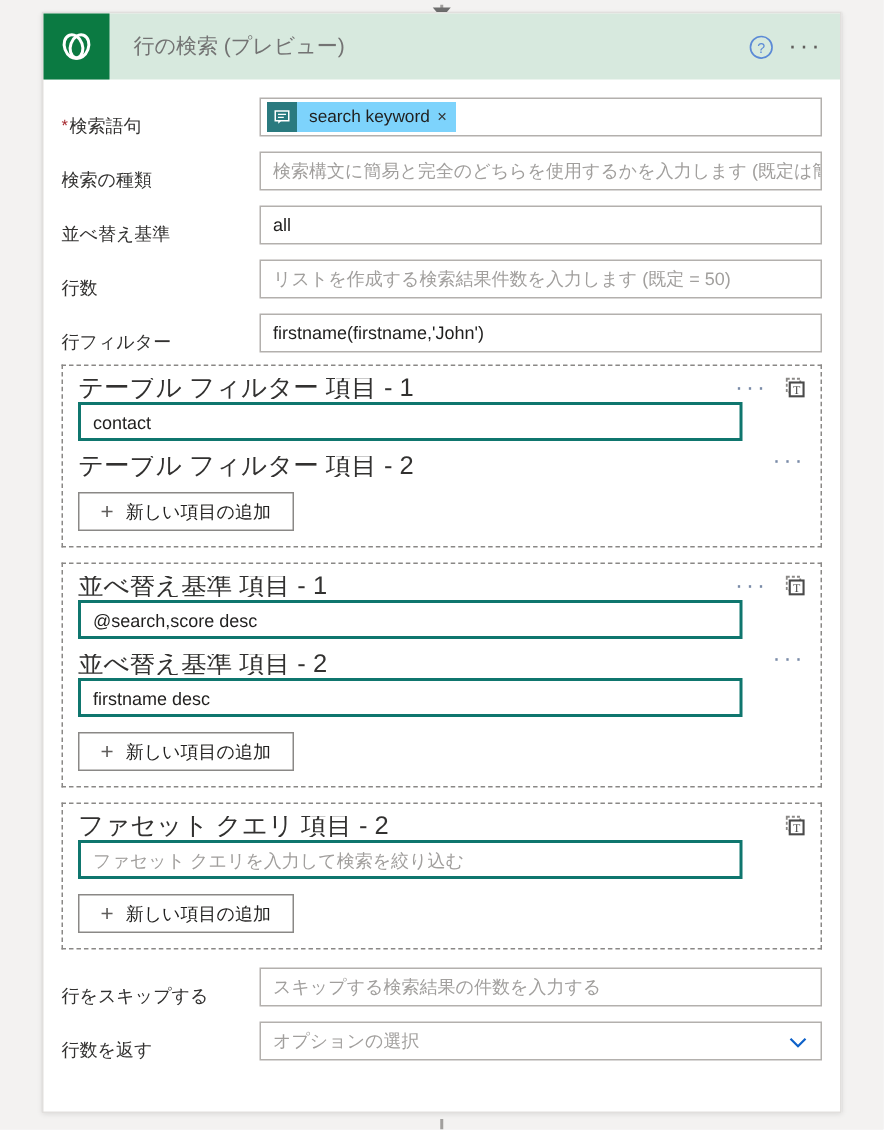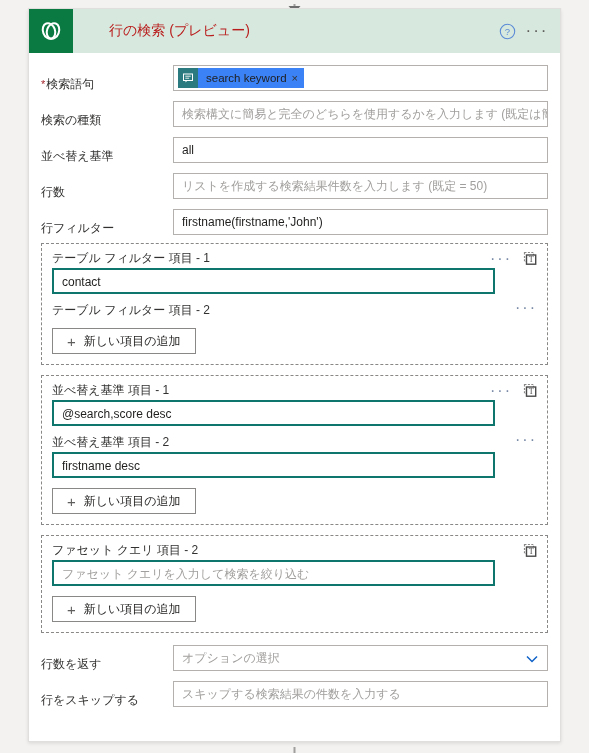--- a/index.html
+++ b/index.html
@@ -51,23 +51,23 @@
     width: 44px;
     height: 44px;
     background: #0b7a42;
     display: flex;
     align-items: center;
     justify-content: center;
     flex: 0 0 auto;
   }
   .card-title {
     flex: 1 1 auto;
-    padding-left: 36px;
+    padding-left: 16px;
     font-size: 14px;
-    color: #b91c1c;
+    color: #737373;
     white-space: nowrap;
     overflow: hidden;
   }
   .hdr-btn {
     flex: 0 0 auto;
     width: 30px;
     height: 30px;
     display: flex;
     align-items: center;
     justify-content: center;
@@ -127,21 +127,21 @@
   }
   .tb.ph { color: #a19f9d; }
 
   
   .tb.token-host { padding: 0 4px; }
   .token {
     display: inline-flex;
     align-items: center;
     height: 20px;
     margin-top: 2px;
-    background: #3b82f6;
+    background: #7dd3fc;
     vertical-align: top;
   }
   .token-ico {
     width: 20px; height: 20px;
     background: #2a7a7f;
     display: flex;
     align-items: center;
     justify-content: center;
     flex: 0 0 auto;
   }
@@ -171,21 +171,21 @@
   .group {
     border: 1px dashed #8a8886;
     padding: 8px 10px 10px 10px;
     margin: 0 0 10px 0;
     box-sizing: border-box;
   }
   .group-item { position: relative; margin-bottom: 10px; }
   .group-item:last-of-type { margin-bottom: 8px; }
 
   .item-label {
-    font-size: 12px;
+    font-size: 17px;
     color: #323130;
     line-height: 13px;
     height: 14px;           
     overflow: hidden;
     word-break: break-all;
   }
 
   .item-actions {
     position: absolute;
     top: -1px;
@@ -414,40 +414,40 @@
           <div class="item-input ph">ファセット クエリを入力して検索を絞り込む</div>
         </div>
 
         <div class="add-btn">
           <span class="plus">+</span>
           <span>新しい項目の追加</span>
         </div>
       </div>
 
       <div class="field-row">
+        <div class="field-label">行をスキップする</div>
+        <div class="field-control">
+          <div class="tb ph">スキップする検索結果の件数を入力する</div>
+        </div>
+      </div>
+
+      <div class="field-row">
         <div class="field-label">行数を返す</div>
         <div class="field-control">
           <div class="tb ph has-chevron">
             <span>オプションの選択</span>
             <span class="chev">
               <svg width="16" height="16" viewBox="0 0 16 16">
                 <path d="M3 5.5 L8 10.5 L13 5.5" fill="none" stroke="#0f62c9" stroke-width="1.5"></path>
               </svg>
             </span>
           </div>
         </div>
       </div>
 
-      <div class="field-row">
-        <div class="field-label">行をスキップする</div>
-        <div class="field-control">
-          <div class="tb ph">スキップする検索結果の件数を入力する</div>
-        </div>
-      </div>
-
     </div>
 
     <div class="footer">
       
     </div>
 
   </div>
 </div>
 
 </body></html>

